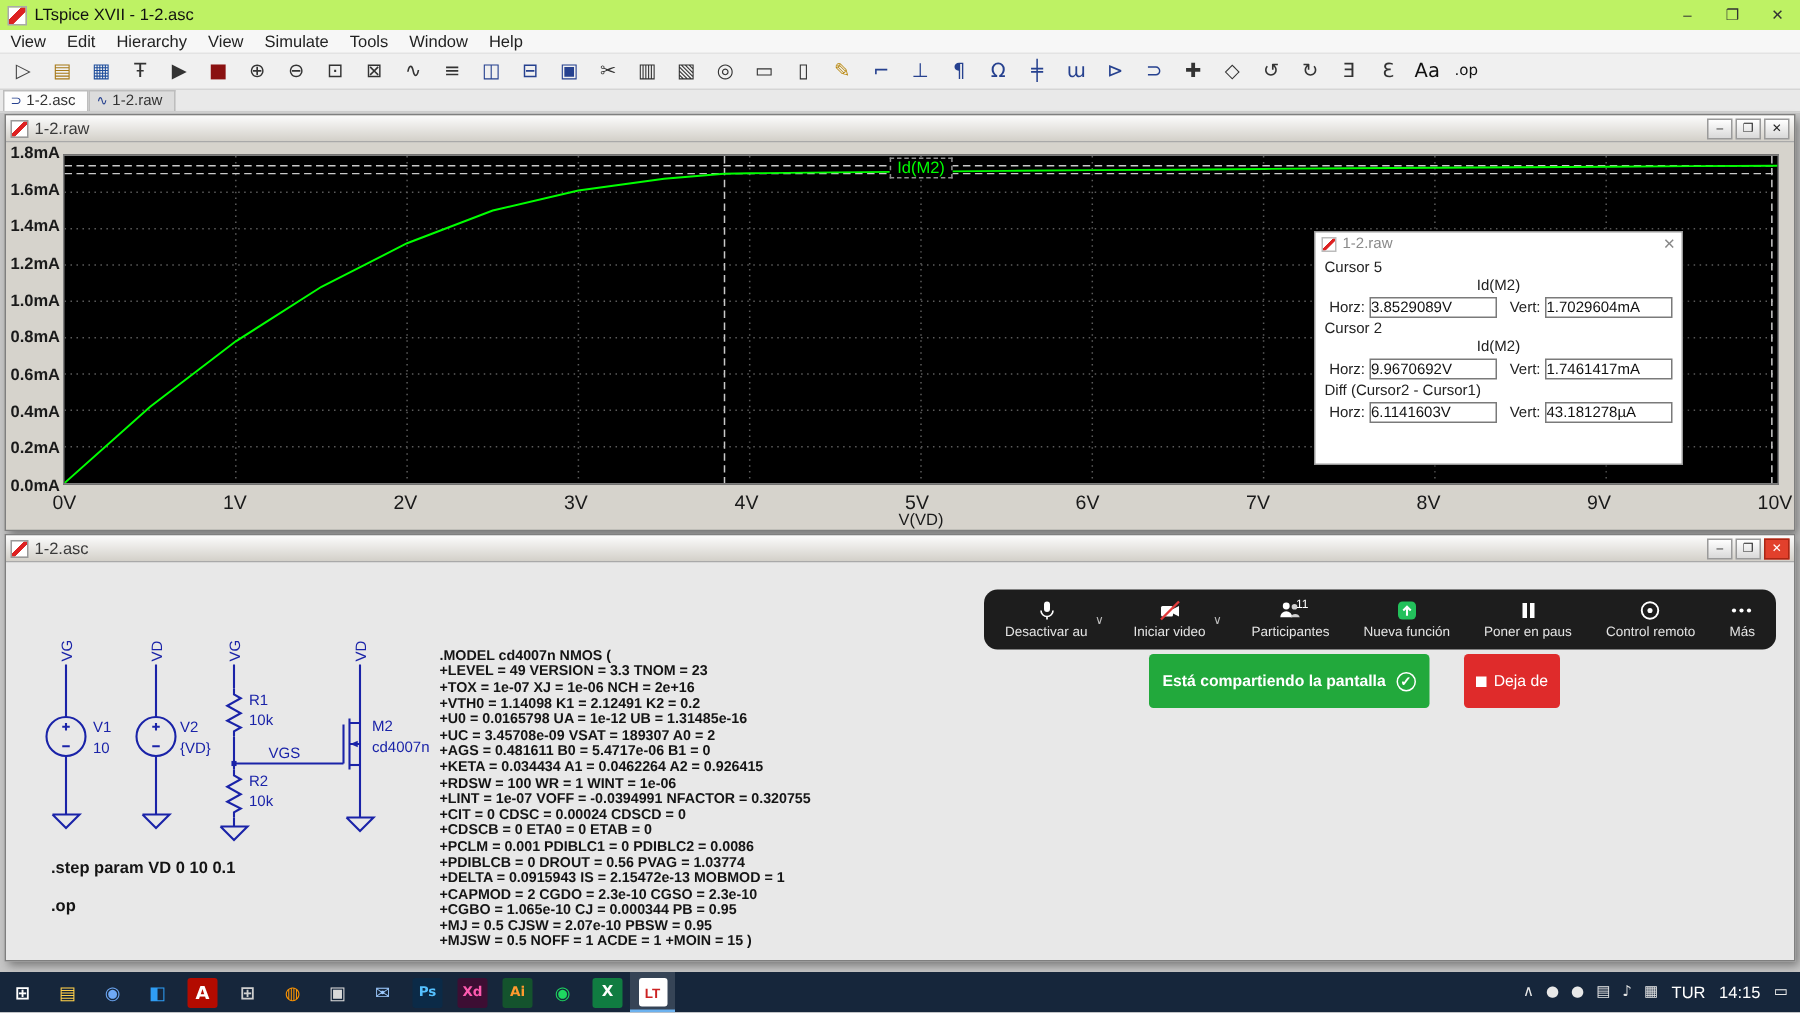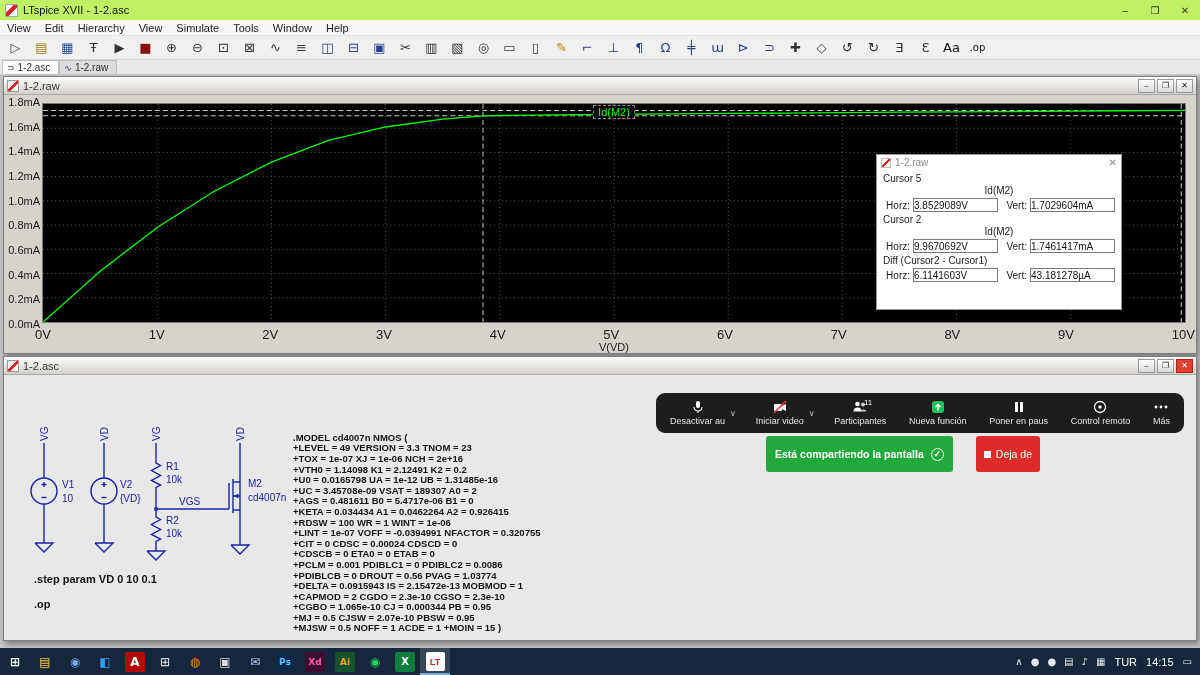--- a/index.html
+++ b/index.html
@@ -29,21 +29,21 @@
   .mbtn.red { background:#e2402c; border-color:#a92614; color:#fff; }
 
   
   .plot-client { position:absolute; left:0; right:0; top:18px; bottom:0; background:#d6d3cc; }
   .plot-pane { position:absolute; left:38px; top:8px; width:1144px; height:220px; background:#000; border:1px solid #7d7d7d; }
   .plot-pane svg { display:block; width:100%; height:100%; }
   .grid { stroke:#5c5c5c; stroke-width:1; stroke-dasharray:1 3; }
   .cursorline { stroke:#c9c9c9; stroke-width:1; stroke-dasharray:5 3; }
   .trace { fill:none; stroke:#00ff00; stroke-width:1.3; }
   .trace-label { position:absolute; top:1px; left:50%; transform:translateX(-50%); color:#00ff00; font-size:11px; padding:0 4px; border:1px dashed #8f8f8f; background:#000; }
-  .yticks { position:absolute; left:2px; top:1px; width:34px; height:234px; display:flex; flex-direction:column; justify-content:space-between; align-items:flex-end; font-size:11px; color:#1a1a1a; }
+  .yticks { position:absolute; left:2px; top:1px; width:34px; height:234px; display:flex; flex-direction:column; justify-content:space-between; align-items:flex-end; font-size:11px; color:#1a1a1a;font-weight:bold; }
   .xticks { position:absolute; left:31px; top:232px; width:1160px; display:flex; justify-content:space-between; font-size:13px; color:#1a1a1a; }
   .xlabel { position:absolute; left:38px; top:246px; width:1144px; text-align:center; font-size:11px; color:#1a1a1a; }
 
   
   .cursor-dialog { position:absolute; left:876px; top:154px; width:246px; height:156px; background:#fff; border:1px solid #9a9a9a; box-shadow:2px 3px 8px rgba(0,0,0,.45); z-index:40; font-size:10px; color:#222; }
   .cd-title { height:15px; display:flex; align-items:center; gap:4px; padding:0 4px; color:#8a8a8a; }
   .cd-ico { width:10px; height:10px; border:1px solid #bbb; background:linear-gradient(135deg,#fff 40%,#d22 41%,#d22 60%,#fff 61%); }
   .cd-close { margin-left:auto; color:#888; font-size:10px; }
   .cd-body { padding:1px 6px; }
   .cd-section { margin-top:2px; }

